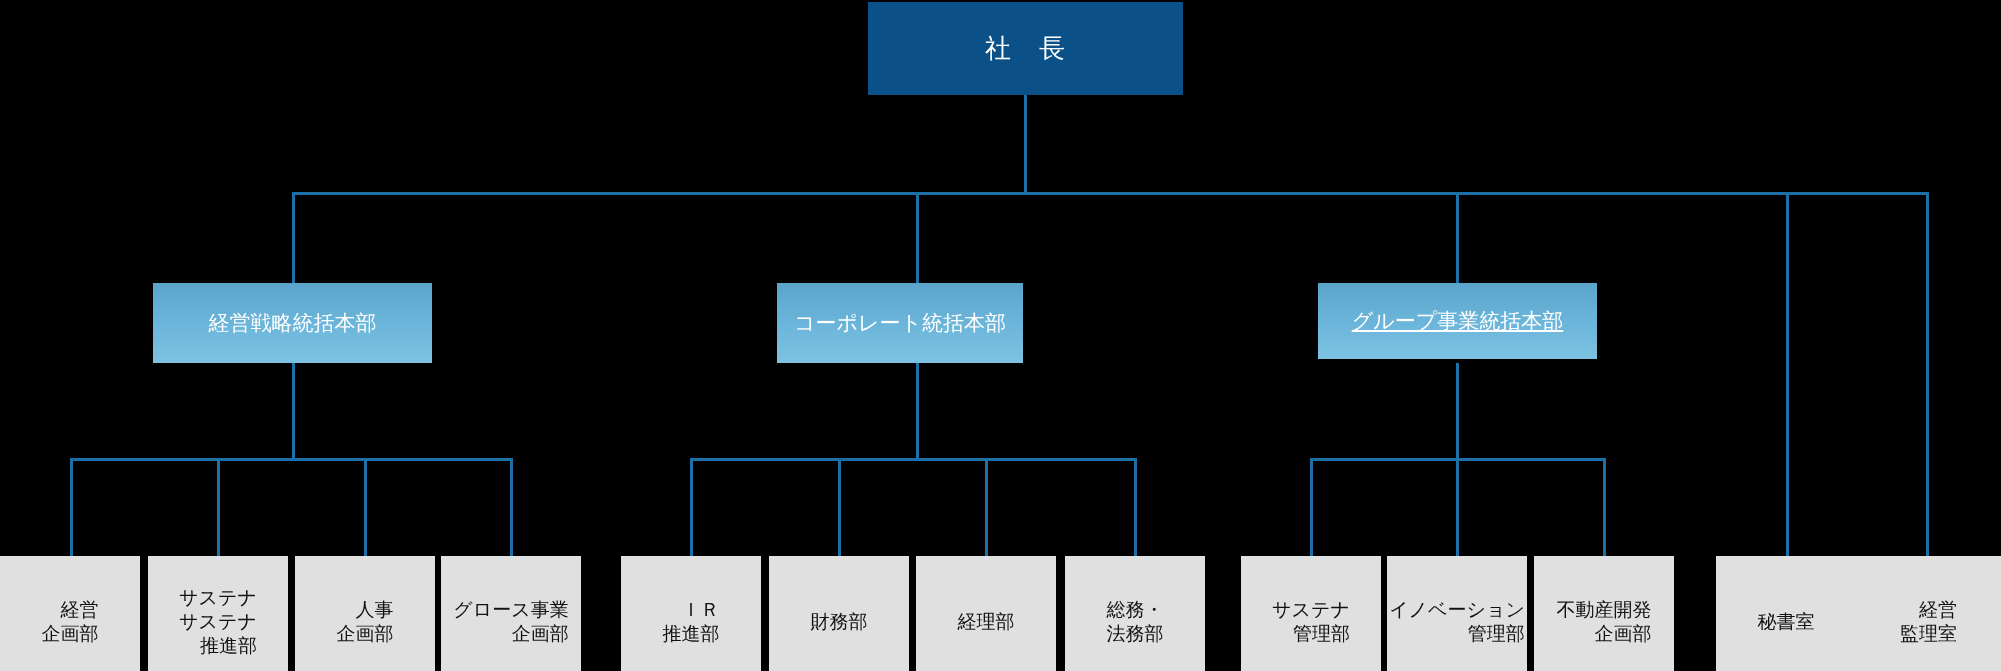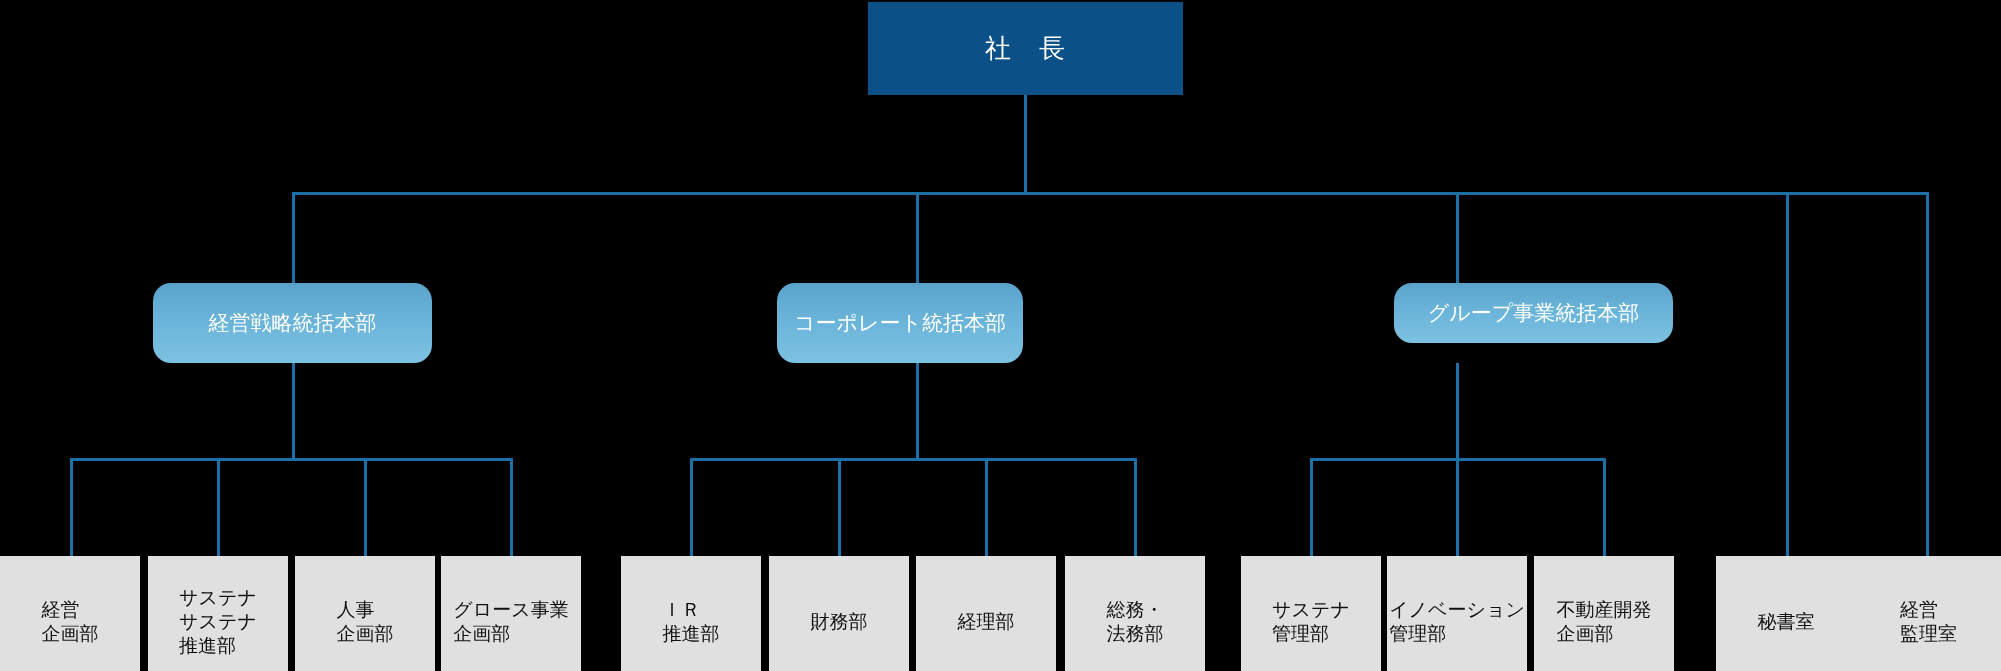--- a/index.html
+++ b/index.html
@@ -4,28 +4,28 @@
 <style>
   html,body{margin:0;padding:0;background:#000;}
   body{width:2001px;height:671px;overflow:hidden;font-family:"DejaVu Sans","Liberation Sans",sans-serif;}
   #chart{position:relative;width:2001px;height:671px;background:#000;}
 
   .conn{position:absolute;background:#1D6FA8;}
   .conn.v{width:3px;}
   .conn.h{height:3px;}
 
   .node{position:absolute;box-sizing:border-box;display:flex;align-items:center;
-        justify-content:center;text-align:left;line-height:1.28;}
+        justify-content:center;text-align:right;line-height:1.28;}
 
   .node.president{
     background:#0B5087;color:#fff;font-size:26px;letter-spacing:1px;font-weight:400;}
 
   .node.division{
     background:linear-gradient(180deg,#5AA4CC 0%,#6DB6DB 55%,#7CC2E1 100%);
-    color:#fff;font-size:21px;font-weight:400;border-radius:18px;}
+    color:#fff;font-size:21px;font-weight:400;}
 
   .node.dept{
     background:#E0E0E0;color:#111;font-size:19px;font-weight:400;}
   .node.dept span{display:block;}
 </style>
 </head>
 <body>
 
 <div id="chart">
 
@@ -57,21 +57,21 @@
   <div class="conn v" style="left:1456px;top:363px;height:98px;"></div>
   <div class="conn h" style="left:1310px;top:458px;width:296px;"></div>
   <div class="conn v" style="left:1310px;top:458px;height:100px;"></div>
   <div class="conn v" style="left:1456px;top:458px;height:100px;"></div>
   <div class="conn v" style="left:1603px;top:458px;height:100px;"></div>
 
   <div class="node president" style="left:868px;top:2px;width:315px;height:93px;">社　長</div>
 
   <div class="node division" style="left:153px;top:283px;width:279px;height:80px;">経営戦略統括本部</div>
   <div class="node division" style="left:777px;top:283px;width:246px;height:80px;">コーポレート統括本部</div>
-  <div class="node division" style="left:1394px;top:283px;width:279px;height:60px;">グループ事業統括本部</div>
+  <div class="node division" style="left:1318px;top:283px;width:279px;height:76px;text-decoration:underline;">グループ事業統括本部</div>
 
   <div class="node dept" style="left:0px;top:556px;width:140px;height:130px;">
       <div>
         <span>経営</span>
         <span>企画部</span>
       </div>
     </div>
   <div class="node dept" style="left:148px;top:556px;width:140px;height:130px;">
       <div>
         <span>サステナ</span>

